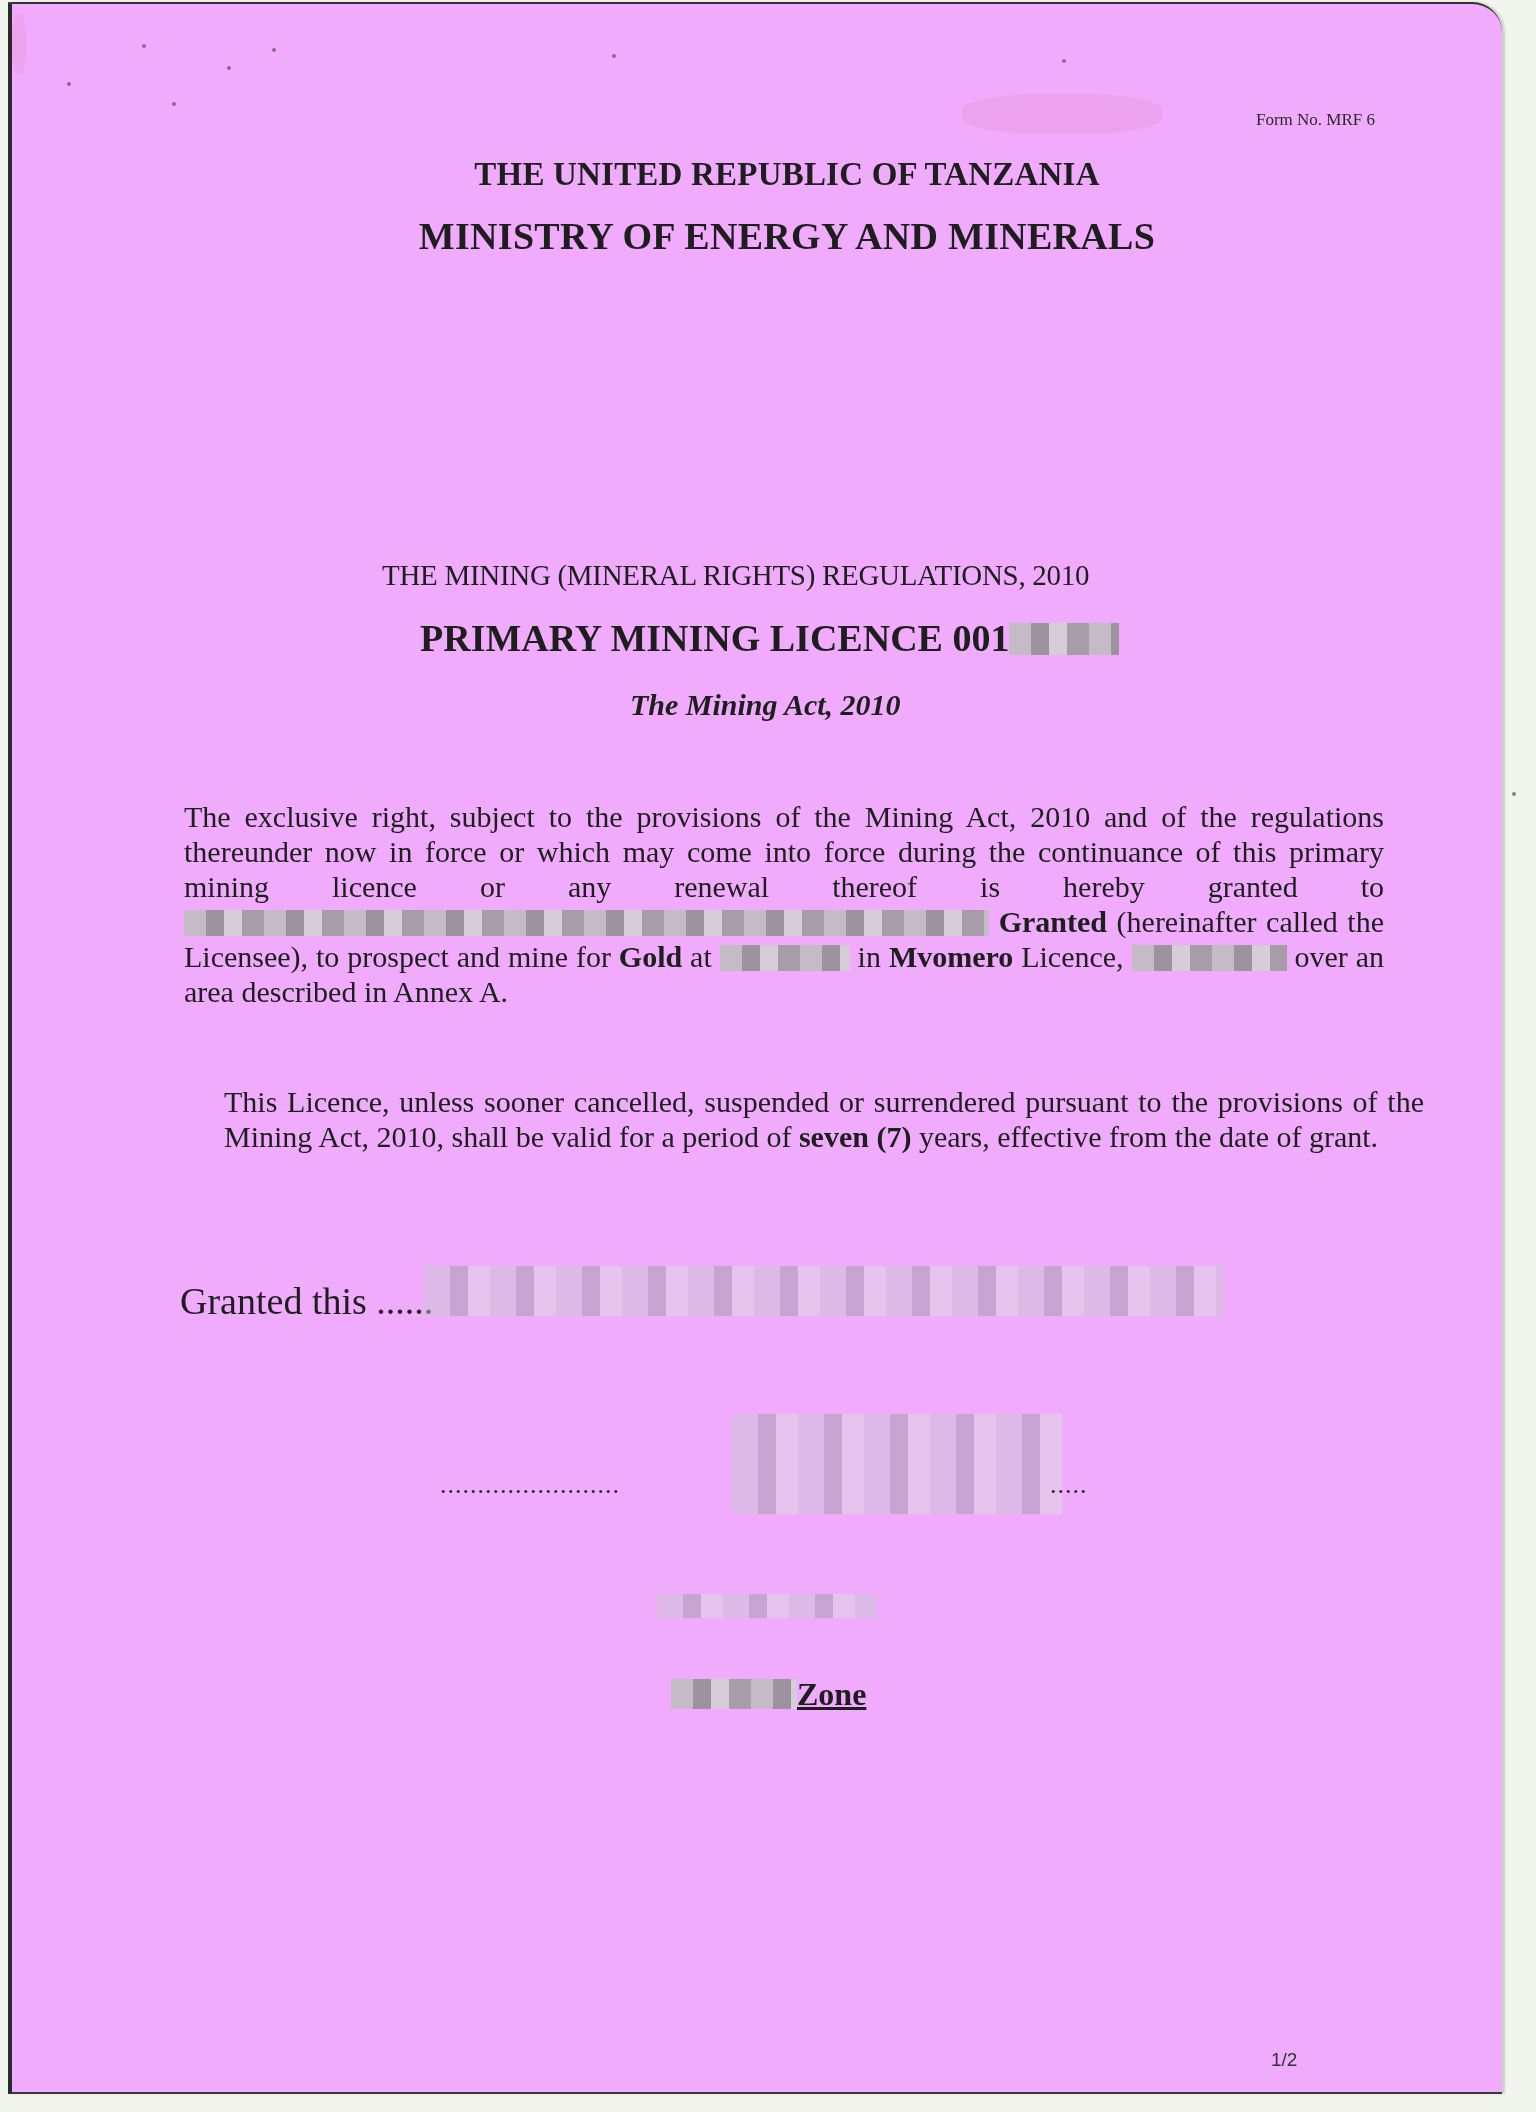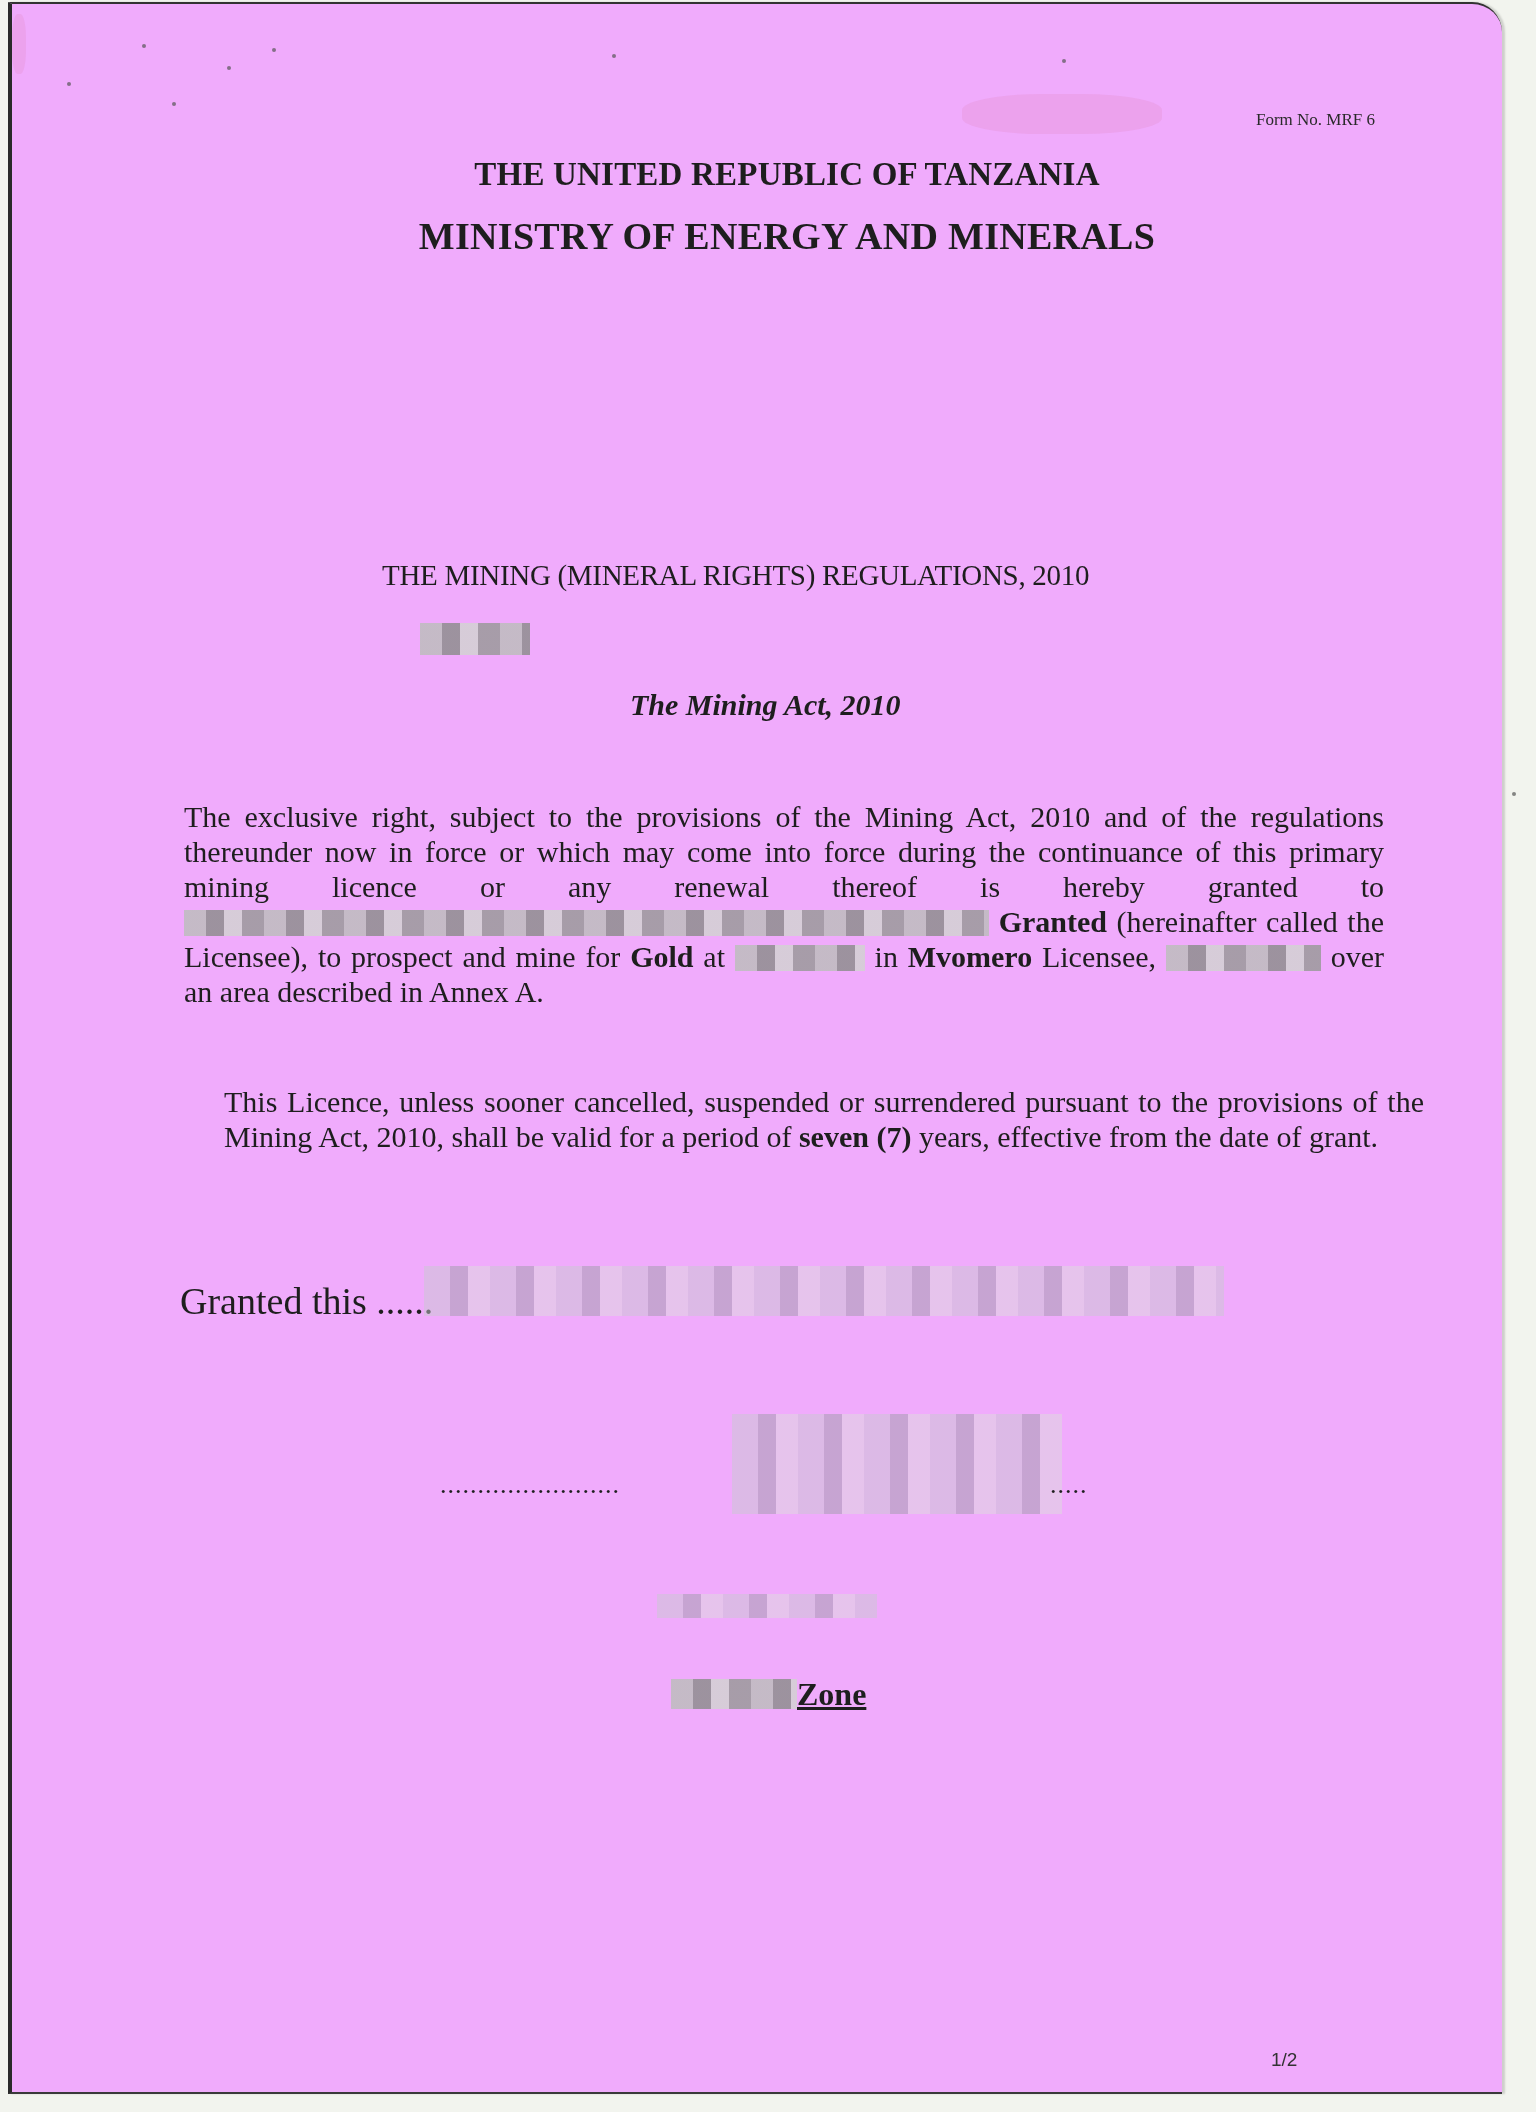--- a/index.html
+++ b/index.html
@@ -64,27 +64,27 @@
   <div class="speck" style="left:1050px;top:55px;"></div>
   <div class="speck" style="left:1500px;top:788px;"></div>
 
   <div class="abs form-no">Form No. MRF 6</div>
 
   <div class="abs h1 republic">THE UNITED REPUBLIC OF TANZANIA</div>
   <div class="abs h1 ministry">MINISTRY OF ENERGY AND MINERALS</div>
 
   <div class="abs regs">THE MINING (MINERAL RIGHTS) REGULATIONS, 2010</div>
   <div class="abs licence">
-    <span class="redact" style="width:110px;height:32px;"></span>
+    <span>PRIMARY MINING LICENCE 001</span><span class="redact" style="width:110px;height:32px;"></span>
   </div>
   <div class="abs act">The Mining Act, 2010</div>
 
   <div class="para para1">
     <span>The exclusive right, subject to the provisions of the Mining Act, 2010 and of the regulations thereunder now in force or which may come into force during the continuance of this primary mining licence or any renewal thereof is hereby granted to </span><span class="redact" style="width:805px;"></span>
-    <b>Granted</b><span> (hereinafter called the Licensee), to prospect and mine for </span><b>Gold</b><span> at </span><span class="redact" style="width:130px;"></span><span> in </span><b>Mvomero</b><span> Licensee, </span><span class="redact" style="width:155px;"></span><span> over an area described in Annex A.</span>
+    <b>Granted</b><span> (hereinafter called the Licensee), to prospect and mine for </span><b>Gold</b><span> at </span><span class="redact" style="width:130px;"></span><span> in </span><b>Mvomero</b><span> Licence, </span><span class="redact" style="width:155px;"></span><span> over an area described in Annex A.</span>
   </div>
 
   <div class="para para2">
     <span>This Licence, unless sooner cancelled, suspended or surrendered pursuant to the provisions of the Mining Act, 2010, shall be valid for a period of </span><b>seven (7)</b><span> years, effective from the date of grant.</span>
   </div>
 
   <div class="abs granted">Granted this ......</div>
   <div class="abs redact light granted-redact"></div>
 
   <div class="abs sig-dots">........................</div>

